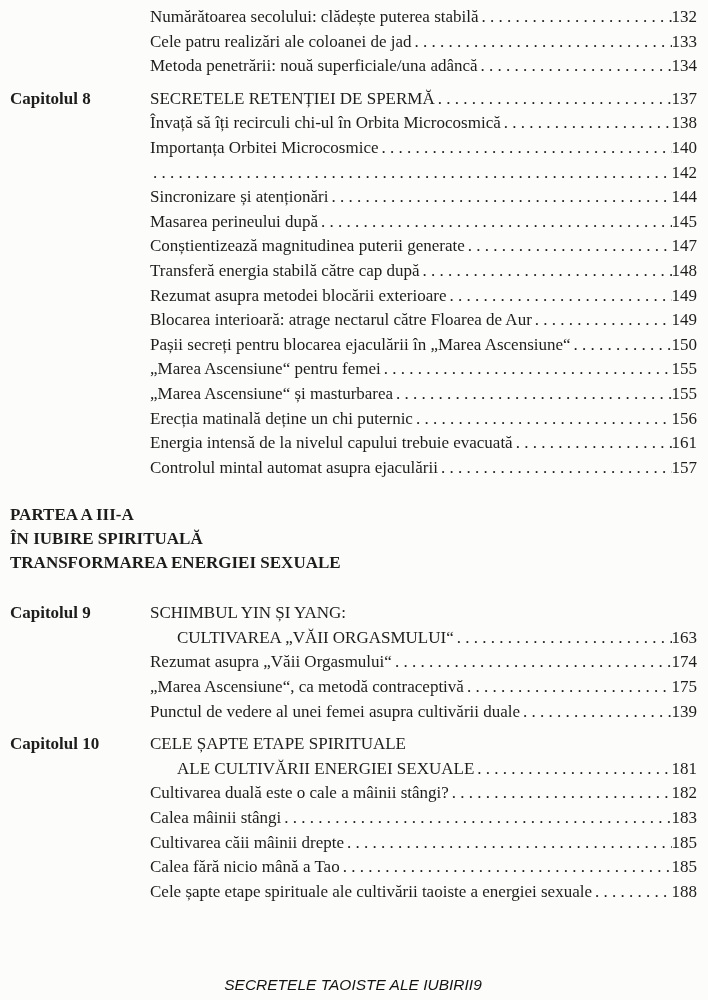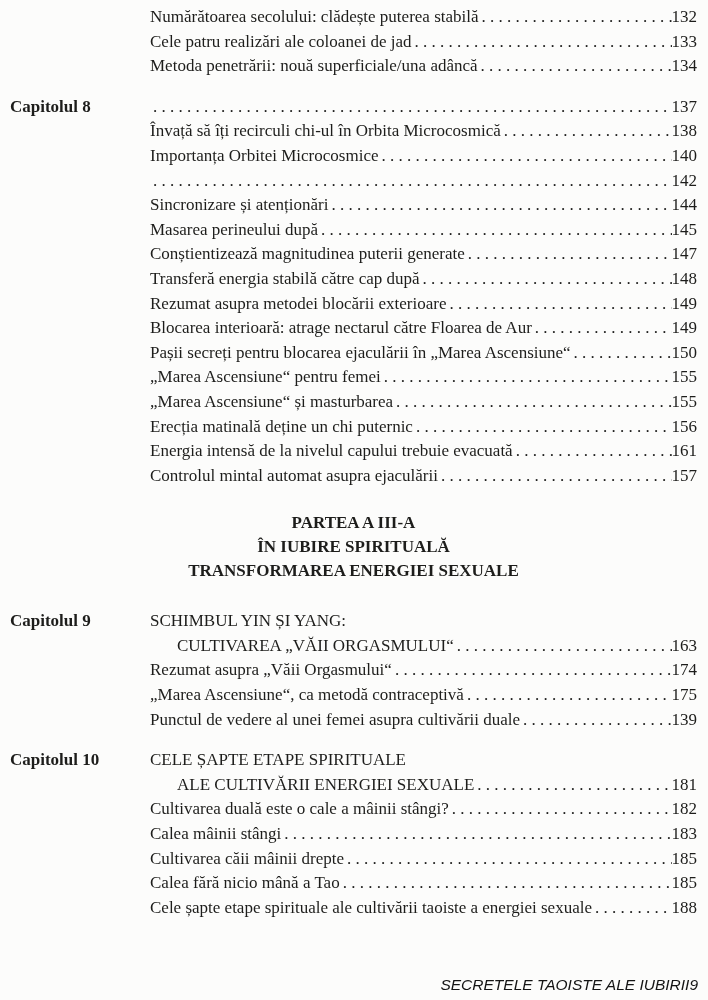--- a/index.html
+++ b/index.html
@@ -45,44 +45,44 @@
     white-space: nowrap;
     padding-left: 3px;
   }
   .toc-row .leader::after {
     content: ". . . . . . . . . . . . . . . . . . . . . . . . . . . . . . . . . . . . . . . . . . . . . . . . . . . . . . . . . . . . . . . . . . . . . . . . . . . . . . . . . . . . . . . . . . . . . . . . . . . . . . . . . . . . . . . . . . . . . . . . . . . .";
   }
   .toc-row .pagenum {
     flex: 0 0 auto;
   }
   .toc-row.chapter {
-    margin-top: 16px;
+    margin-top: 8px;
   }
   .toc-row.subline .title {
     padding-left: 27px;
   }
   .toc-row.part {
-    justify-content: center;
+    justify-content: flex-start;
     font-weight: bold;
     line-height: 24px;
   }
   .toc-row.entry + .toc-row.part {
     margin-top: 23px;
   }
   .toc-row.part + .toc-row.chapter {
     margin-top: 26px;
     align-items: center;
   }
   .footer {
     position: absolute;
     left: 8px;
     right: 10px;
     bottom: 6px;
     display: flex;
-    justify-content: flex-end;
+    justify-content: center;
     align-items: baseline;
     font-family: "Liberation Sans", "DejaVu Sans", sans-serif;
     font-style: italic;
     font-size: 15.5px;
     color: #141414;
   }
 </style>
 </head>
 <body>
 
@@ -102,20 +102,21 @@
       <span class="pagenum">133</span>
     </div>
       <div class="toc-row entry">
       <span class="chap"></span>
       <span class="title">Metoda penetrării: nouă superficiale/una adâncă</span>
       <span class="leader"></span>
       <span class="pagenum">134</span>
     </div>
       <div class="toc-row chapter">
       <span class="chap">Capitolul 8</span>
+      <span class="title">SECRETELE RETENȚIEI DE SPERMĂ</span>
       <span class="leader"></span>
       <span class="pagenum">137</span>
     </div>
       <div class="toc-row entry">
       <span class="chap"></span>
       <span class="title">Învață să îți recirculi chi-ul în Orbita Microcosmică</span>
       <span class="leader"></span>
       <span class="pagenum">138</span>
     </div>
       <div class="toc-row entry">

